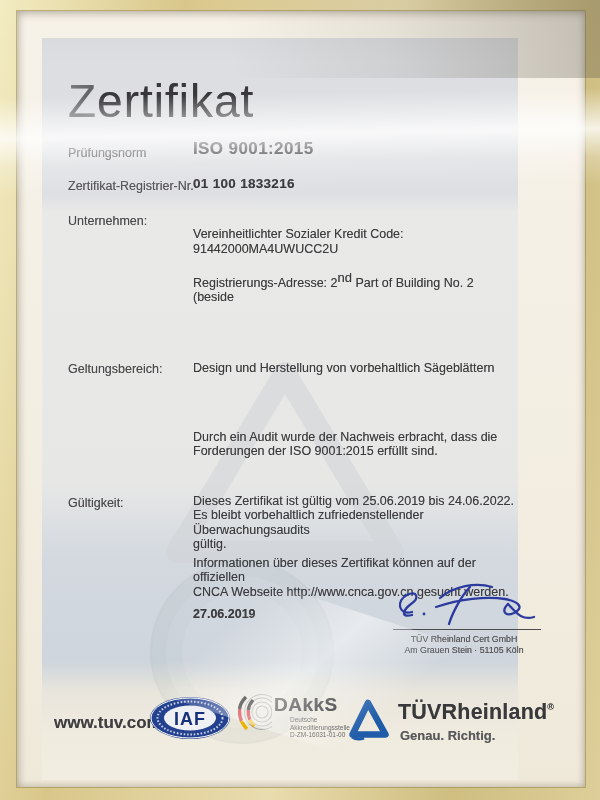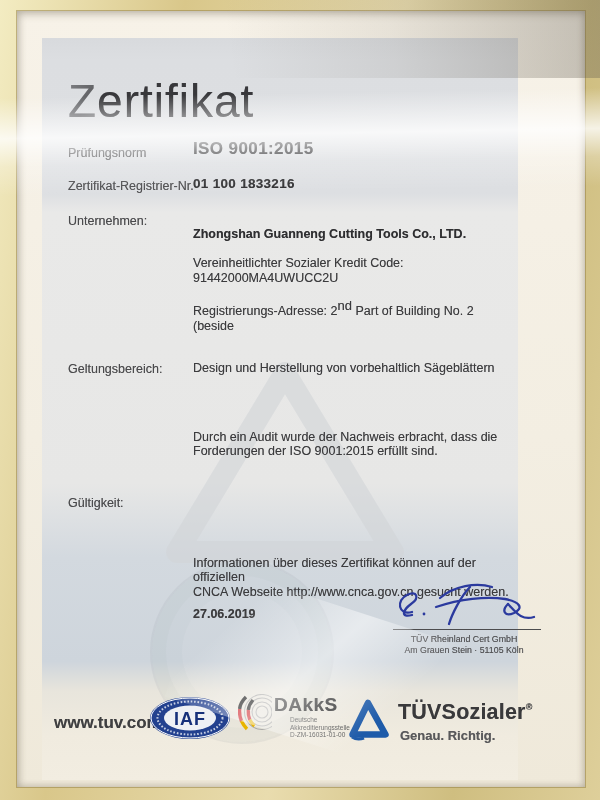--- a/index.html
+++ b/index.html
@@ -71,32 +71,34 @@
   <div class="t title soft"><span class="metal">Z</span><span>ertifikat</span></div>
 
   <div class="t lbl soft" style="left:68px;top:146px">Prüfungsnorm</div>
   <div class="t val-big soft" style="left:193px;top:139px">ISO 9001:2015</div>
 
   <div class="t lbl soft" style="left:68px;top:179px">Zertifikat-Registrier-Nr.</div>
   <div class="t val-mid soft" style="left:193px;top:176px">01 100 1833216</div>
 
   <div class="t lbl soft" style="left:68px;top:214px">Unternehmen:</div>
   <div class="t body soft" style="left:193px;top:213px;width:315px">
-    <div class="bold">Zhongshan Guanneng Cutting Tools Co., LTD.</div>
     <div>Vereinheitlichter Sozialer Kredit Code: 91442000MA4UWUCC2U</div>
     <div><span>Registrierungs-Adresse: 2</span><sup>nd</sup><span> Part of Building No. 2 (beside</span></div>
   </div>
 
   <div class="t lbl soft" style="left:68px;top:362px">Geltungsbereich:</div>
   <div class="t body soft" style="left:193px;top:361px;width:325px;white-space:nowrap">Design und Herstellung von vorbehaltlich Sägeblättern</div>
 
   <div class="t body soft" style="left:193px;top:430px;width:320px">Durch ein Audit wurde der Nachweis erbracht, dass die
 Forderungen der ISO 9001:2015 erfüllt sind.</div>
 
   <div class="t lbl soft" style="left:68px;top:496px">Gültigkeit:</div>
+  <div class="t body soft" style="left:193px;top:494px;width:330px">Dieses Zertifikat ist gültig vom 25.06.2019 bis 24.06.2022.
+Es bleibt vorbehaltlich zufriedenstellender Überwachungsaudits
+gültig.</div>
 
   <div class="t body soft" style="left:193px;top:556px;width:330px">Informationen über dieses Zertifikat können auf der offiziellen
 CNCA Webseite http://www.cnca.gov.cn gesucht werden.</div>
 
   <div class="t soft" style="left:193px;top:607px;font-size:12.5px;font-weight:bold;color:#3b3b3d">27.06.2019</div>
 
   <svg class="sig" width="158" height="56" viewBox="0 0 158 56">
     <g fill="none" stroke="#2b3a9e" stroke-width="2.3" stroke-linecap="round">
       <path d="M24 36 C10 40 8 24 19 19 C29 14 32 22 23 28 C15 34 12 42 24 39"></path>
       <circle cx="36" cy="38" r="1.4" fill="#2b3a9e" stroke="none"></circle>
@@ -143,19 +145,19 @@
 Akkreditierungsstelle
 D-ZM-16031-01-00</div>
     </div>
   </div>
 
   <svg class="tuvtri" width="48" height="46" viewBox="0 0 48 46">
     <path d="M24 7 L41.5 38.5 L8.5 38.5 Z" fill="none" stroke="#1e5ba9" stroke-width="6.5" stroke-linejoin="round"></path>
     <path d="M8 41 C11 43 16 43.5 20 42" fill="none" stroke="#1e5ba9" stroke-width="3"></path>
   </svg>
 
-  <div class="brand soft"><span>TÜV</span><span>Sozialer</span><span class="reg">®</span></div>
+  <div class="brand soft"><span>TÜV</span><span>Rheinland</span><span class="reg">®</span></div>
   <div class="tagline soft">Genau. Richtig.</div>
 
   <div class="glare-top"></div>
   <div class="shade-top"></div>
   <div class="glare-bottom"></div>
 </div>
 
 </body></html>

